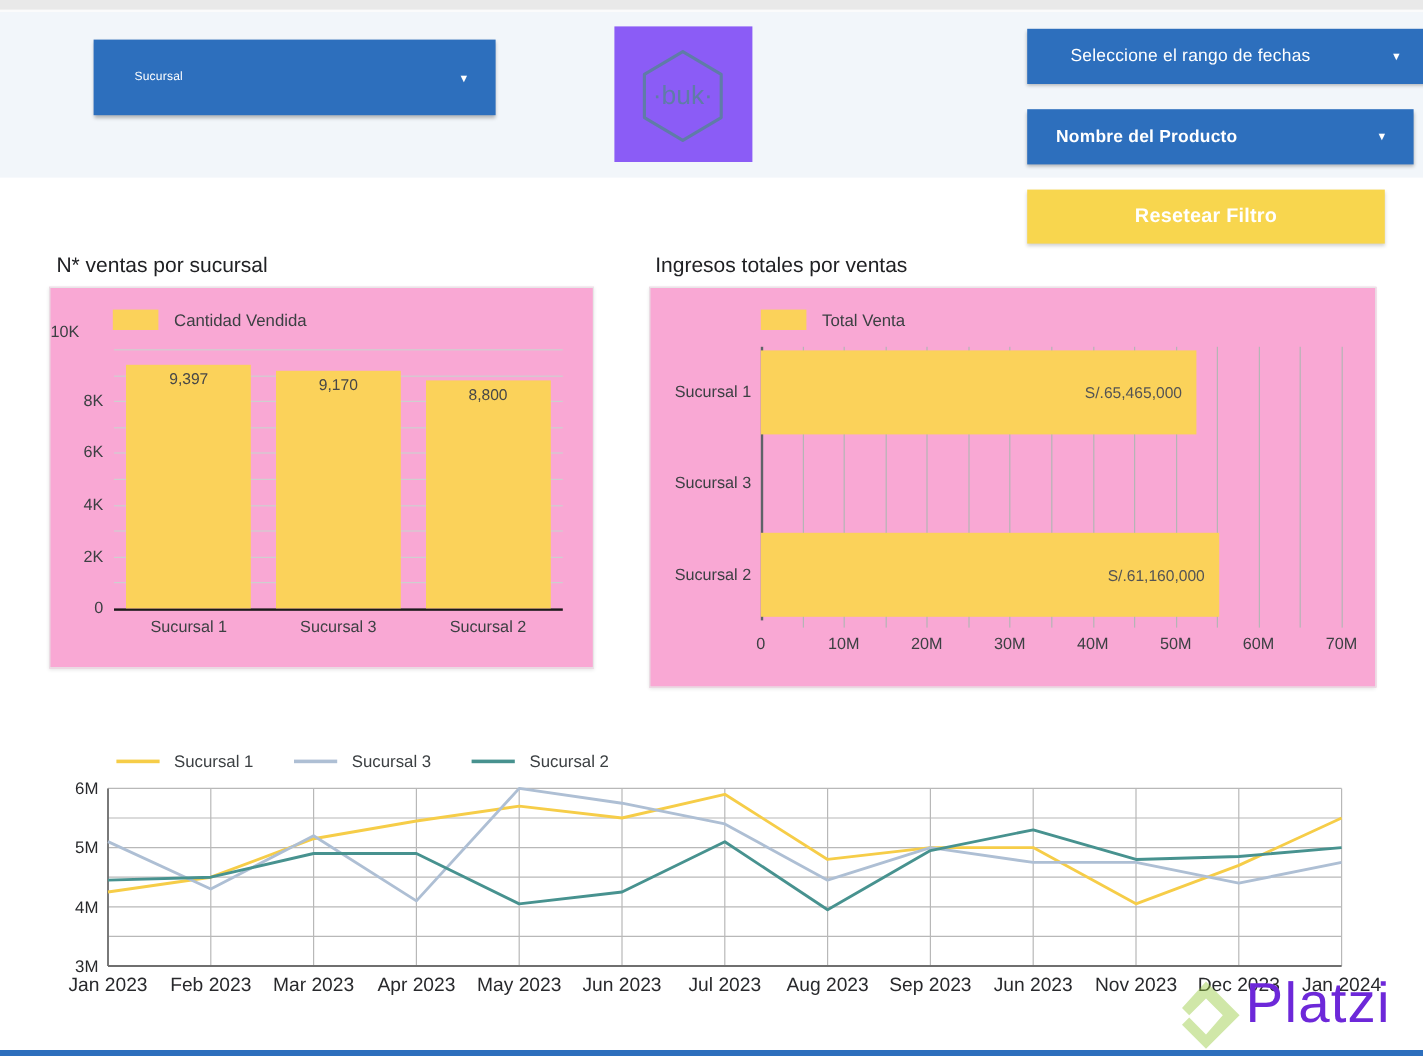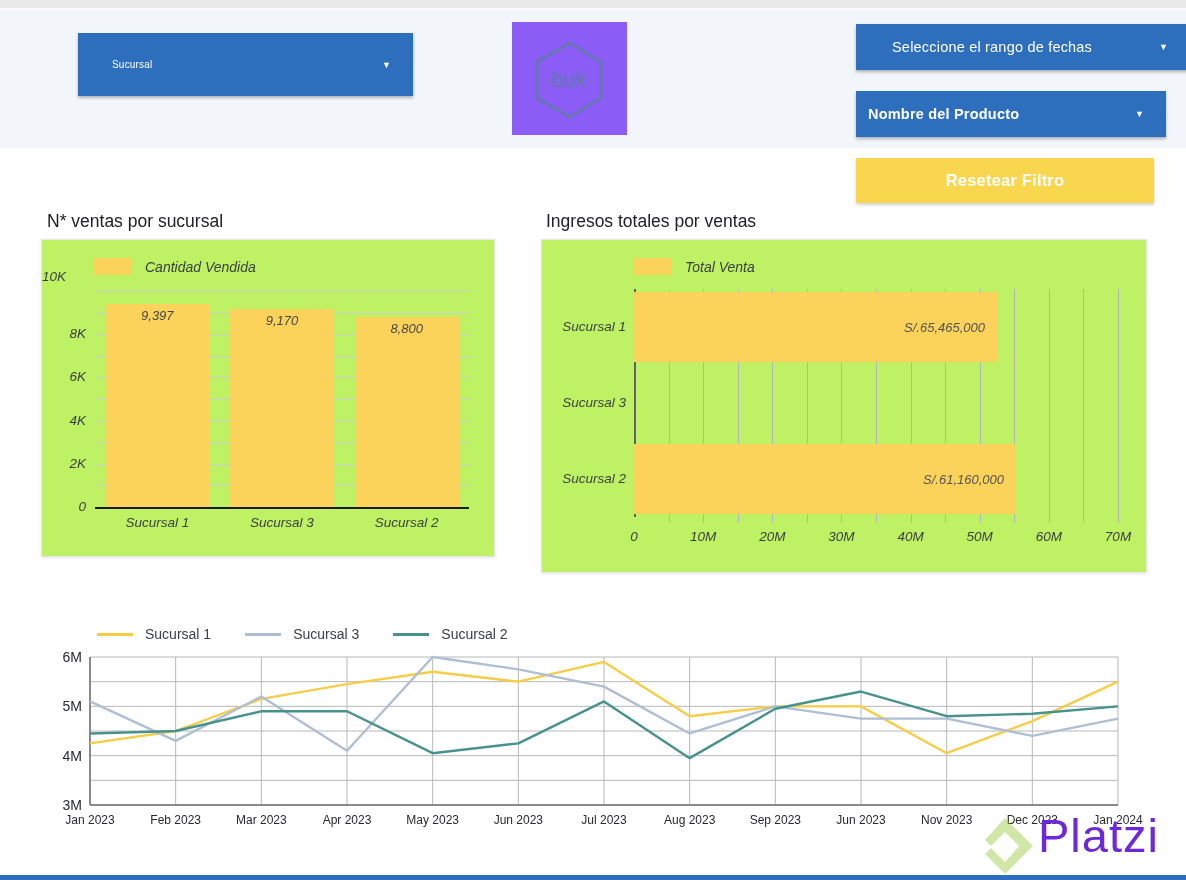--- a/index.html
+++ b/index.html
@@ -7,30 +7,30 @@
           font-family:"Liberation Sans",sans-serif;color:#202124;}
   .top-strip{position:absolute;left:0;top:0;width:1186px;height:8px;background:#e9e9e9;border-bottom:2px solid #fbfbfb;}
   .header-bg{position:absolute;left:0;top:10px;width:1186px;height:138px;background:#f2f6fa;}
   .btn{position:absolute;display:flex;align-items:center;background:#2d6fbd;color:#fff;
        box-shadow:0 2px 3px rgba(0,0,0,.28);cursor:pointer;}
   .btn .lbl{font-size:10px;letter-spacing:.2px;}
   .caret{position:absolute;right:22px;font-size:9px;color:#fff;}
   #btn-sucursal{left:78px;top:33px;width:301px;height:63px;padding-left:34px;}
   #btn-date{left:856px;top:24px;width:298px;height:46px;padding-left:36px;}
   #btn-date .lbl{font-size:14.5px;}
-  #btn-prod{left:856px;top:91px;width:298px;height:46px;padding-left:12px;}
+  #btn-prod{left:856px;top:91px;width:298px;height:46px;padding-left:24px;}
   #btn-prod .lbl{font-weight:bold;font-size:14.5px;}
   #btn-reset{left:856px;top:158px;width:298px;height:45px;background:#f8d64e;justify-content:center;
              box-shadow:0 2px 3px rgba(0,0,0,.18);}
   #btn-reset .lbl{font-weight:bold;font-size:16.5px;color:#fff;}
   .logo-card{position:absolute;left:512px;top:22px;width:115px;height:113px;background:#8b5cf6;}
   .chart-title{position:absolute;font-size:17.5px;color:#202124;}
   #title1{left:47px;top:211px;}
   #title2{left:546px;top:211px;}
-  .card{position:absolute;background:#bef264;border:1px solid #e7e7e7;box-shadow:0 1px 3px rgba(0,0,0,.10);font-style:italic;}
+  .card{position:absolute;background:#f9a8d4;border:1px solid #e7e7e7;box-shadow:0 1px 3px rgba(0,0,0,.10);}
   #card1{left:41px;top:239px;width:452px;height:316px;}
   #card2{left:541px;top:239px;width:604px;height:332px;}
   .legend{position:absolute;display:flex;align-items:center;}
   #legend1{left:52px;top:18px;}
   #legend2{left:92px;top:18px;}
   .swatch{width:38px;height:17px;background:#fbd25a;margin-right:13px;}
   .legend-label{font-size:14px;color:#3c4043;}
   .gridH{position:absolute;height:1px;background:#cfcfcf;}
   .gridV{position:absolute;width:1px;background:#b5b5b5;}
   .vbar{position:absolute;background:#fbd25a;}
@@ -38,21 +38,21 @@
   .val-label{position:absolute;top:4px;left:0;width:100%;text-align:center;font-size:13px;color:#474747;}
   .hval-label{position:absolute;right:12px;top:0;height:100%;display:flex;align-items:center;
               font-size:13px;color:#545454;}
   .tick{position:absolute;font-size:13.5px;color:#3c4043;}
   .axisX{position:absolute;height:2px;background:#1a1a1a;}
   .axisY{position:absolute;width:2px;background:#5f6368;}
   #line-legend{position:absolute;left:97px;top:626px;display:flex;gap:34px;align-items:center;}
   #line-legend .item{display:flex;align-items:center;}
   .line-swatch{width:36px;height:3px;margin-right:12px;}
   #line-plot{position:absolute;left:90px;top:657px;width:1028px;height:148px;}
-  .mlabel{position:absolute;width:86px;text-align:center;font-size:12px;color:#28292c;top:813px;}
+  .mlabel{position:absolute;width:86px;text-align:center;font-size:16px;color:#28292c;top:813px;}
   .ylab3{position:absolute;width:40px;text-align:right;font-size:14px;color:#28292c;left:42px;}
   .watermark-text{position:absolute;left:1038px;top:808px;font-size:47px;color:#6d28d9;font-weight:500;letter-spacing:1px;}
   .watermark-icon{position:absolute;left:976px;top:817px;}
   .bottom-bar{position:absolute;left:0;bottom:0;width:1186px;height:5px;background:#2d6fbd;}
 </style>
 </head>
 <body>
 
 <div class="canvas">
   <div class="top-strip"></div>

